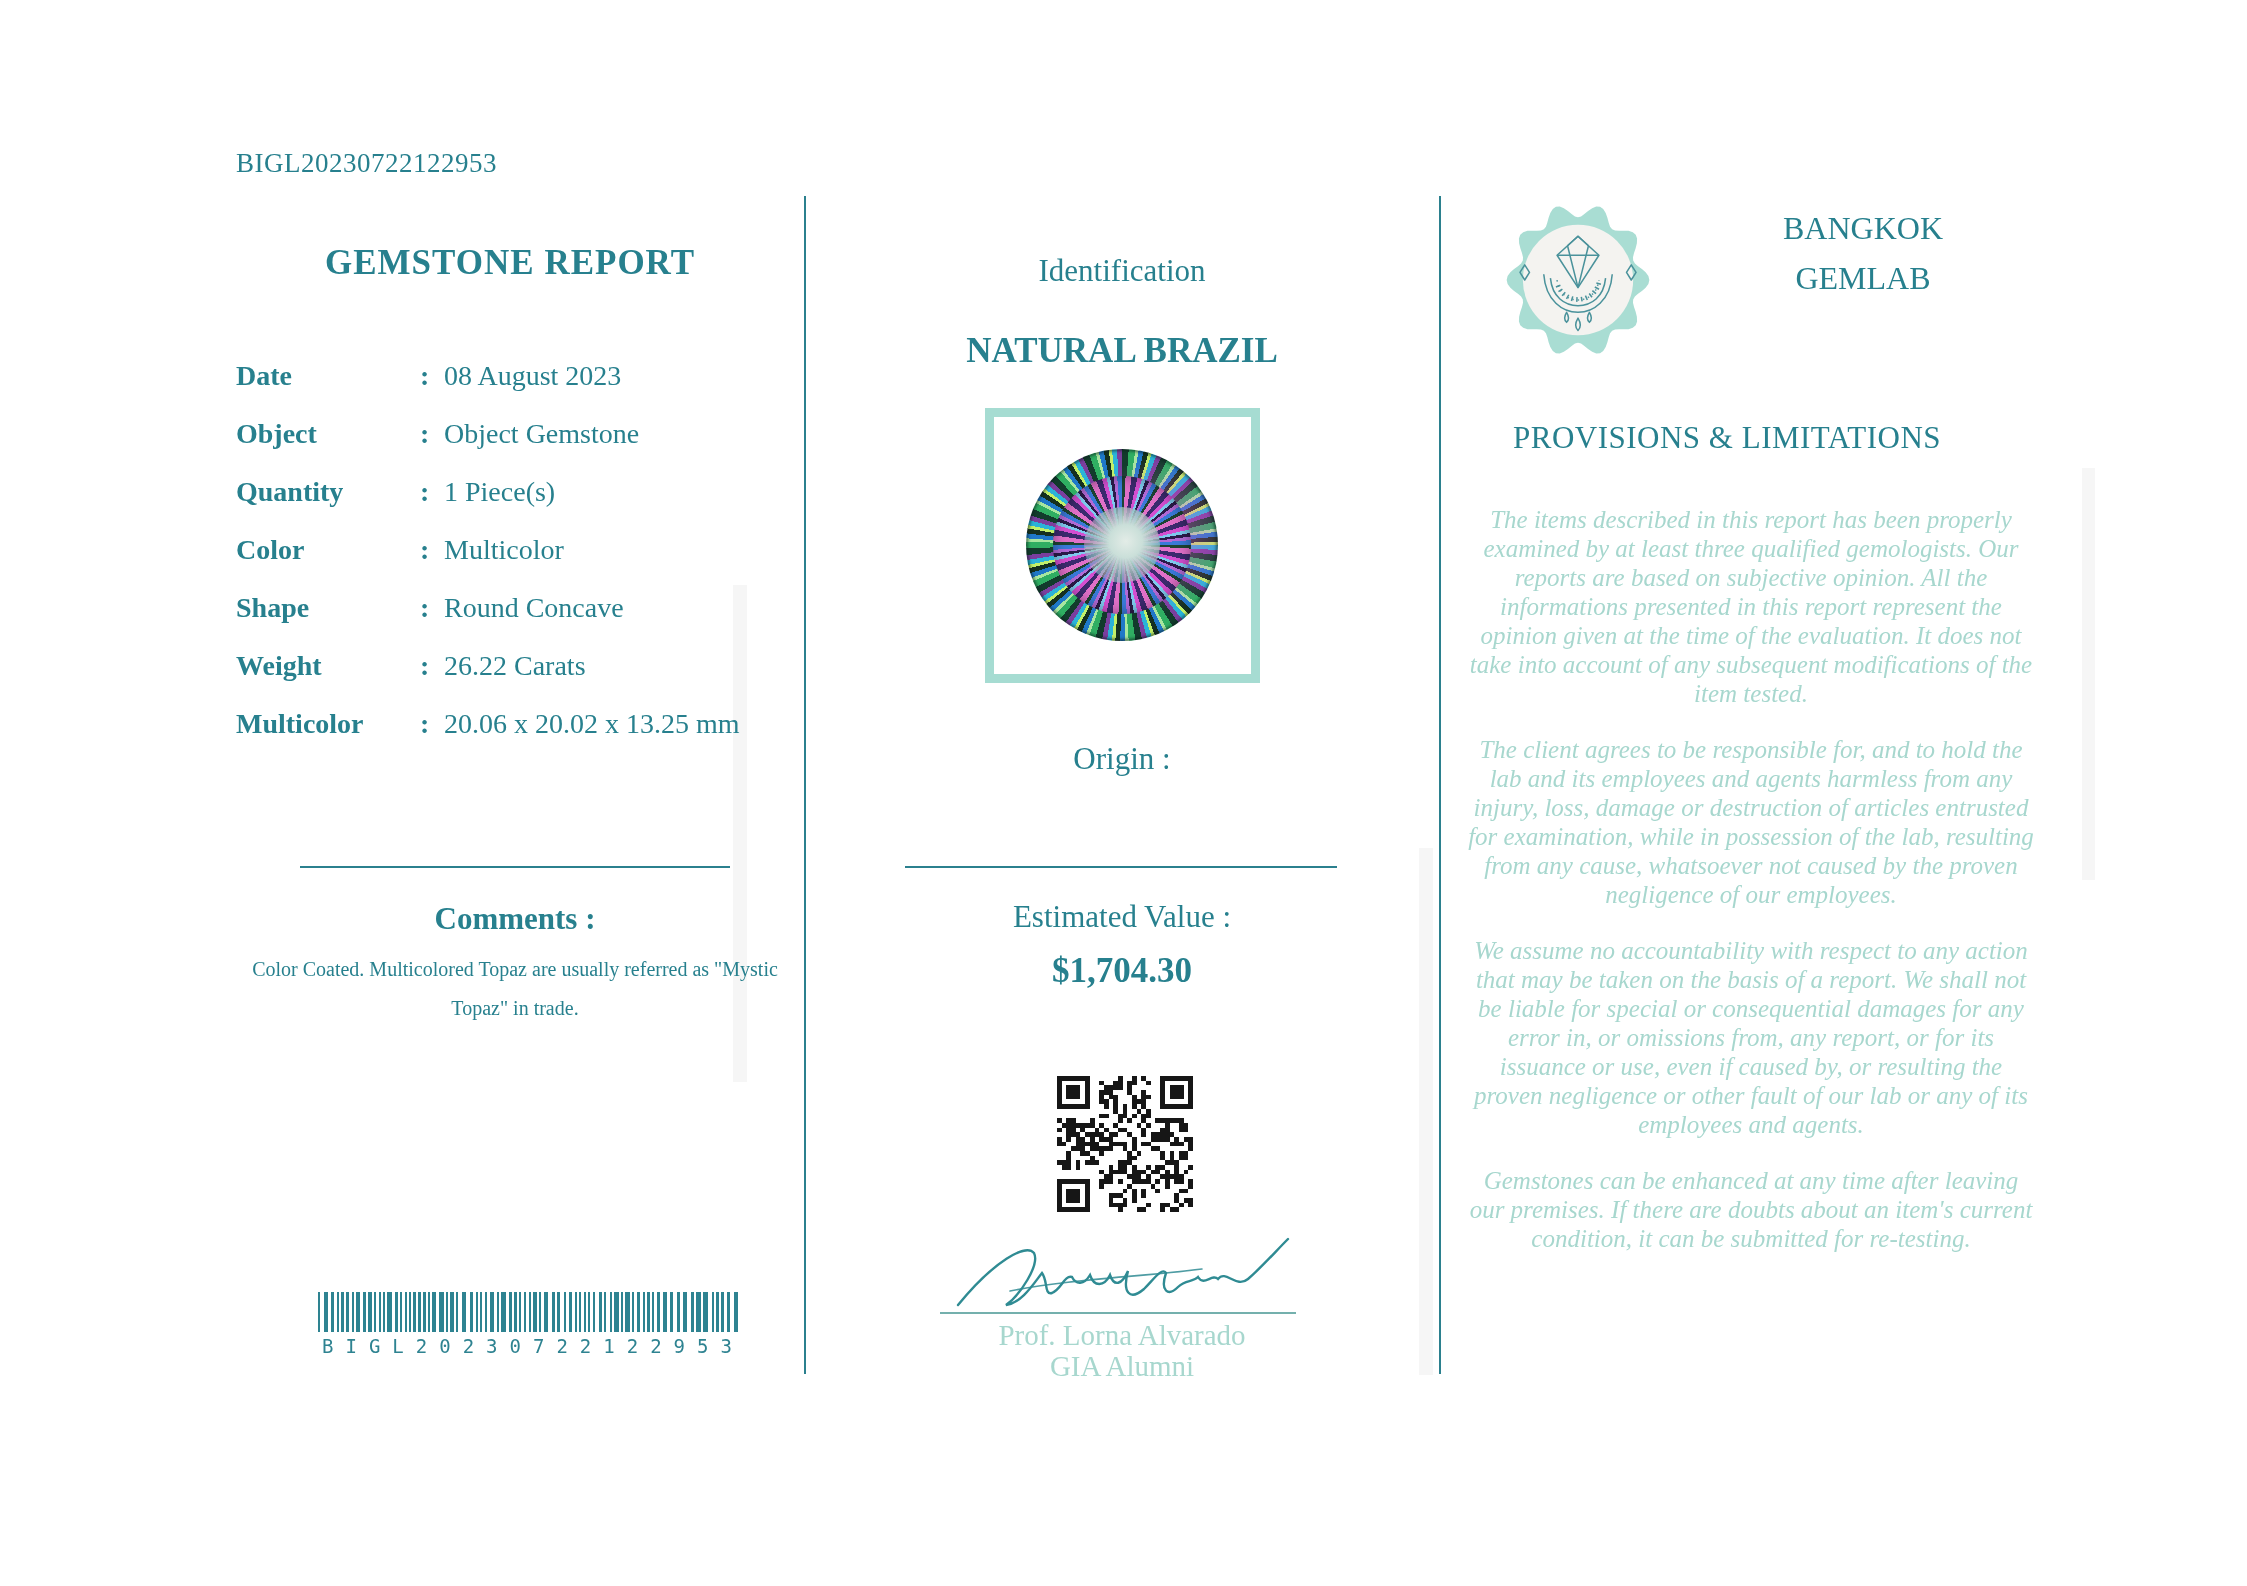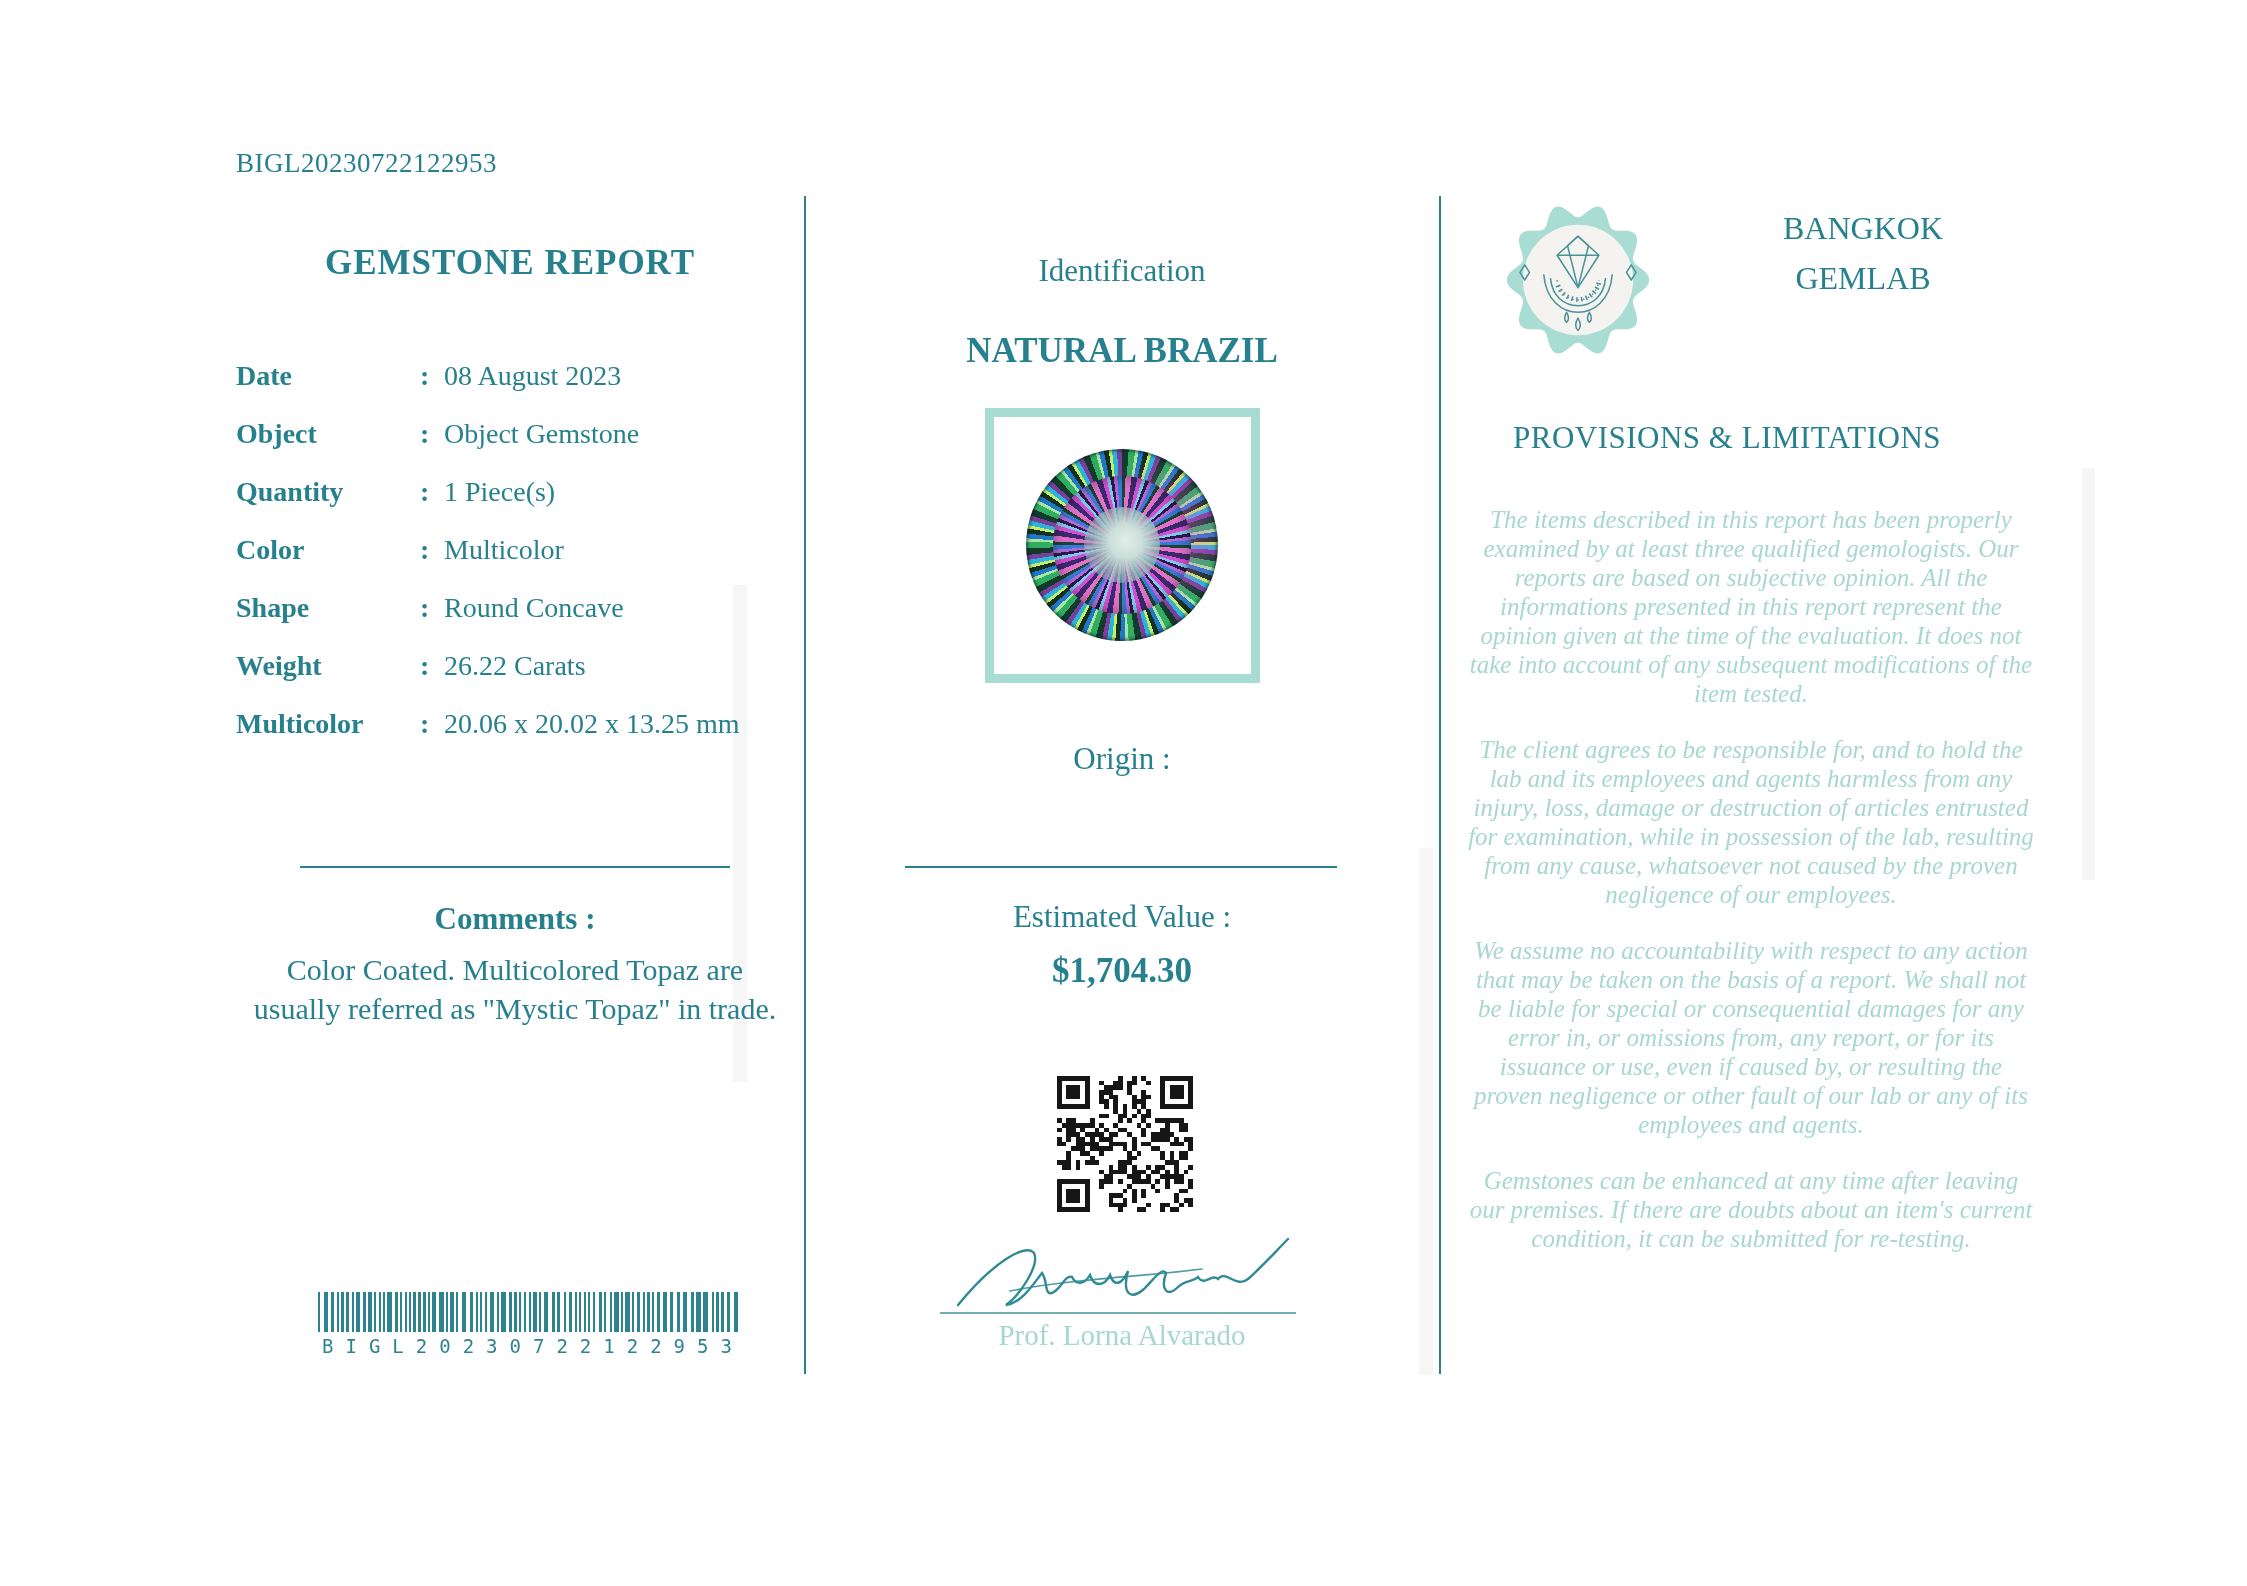--- a/index.html
+++ b/index.html
@@ -20,21 +20,21 @@
   
   #gem-title{left:200px;top:243px;width:620px;font-size:35px;font-weight:bold;letter-spacing:1px;}
   #fields{left:236px;top:360px;width:560px;font-size:28px;}
   .frow{display:flex;margin-bottom:26px;align-items:baseline;}
   .flabel{width:184px;font-weight:bold;flex:0 0 184px;}
   .fcolon{width:24px;flex:0 0 24px;font-weight:bold;}
   .fvalue{flex:1;}
   .hline{position:absolute;height:2px;background:#2b808e;}
   #hline-left{left:300px;top:866px;width:430px;}
   #comments-title{left:215px;top:901px;width:600px;font-size:31px;font-weight:bold;}
-  #comments-text{left:240px;top:950px;width:550px;font-size:30px;line-height:39px;}
+  #comments-text{left:240px;top:950px;width:550px;font-size:20px;line-height:39px;}
 
   
   #barcode{left:318px;top:1292px;width:424px;}
   #barcode-bars{height:40px;position:relative;}
   #barcode-bars .bar{position:absolute;top:0;height:40px;background:#2e8391;}
   #barcode-label{font-family:"DejaVu Sans Mono","Liberation Mono",monospace;
                  font-size:19px;letter-spacing:12px;color:#2e8391;margin-top:3px;
                  white-space:nowrap;padding-left:4px;}
 
   
@@ -517,20 +517,21 @@
     <path d="M8,72 C44,28 76,10 84,20 C90,32 70,62 56,72 C72,70 84,50 92,40
              C98,48 94,62 102,60 C112,56 114,42 122,44 C126,52 134,52 140,42
              C144,54 154,54 160,42 C164,54 172,52 178,38 C172,60 180,68 194,56
              C204,46 212,34 216,40 C210,58 218,64 228,54 C236,46 242,50 248,44
              C254,54 262,40 268,46 C276,36 286,56 298,46 C312,34 326,18 338,6" fill="none" stroke="#2f8b93" stroke-width="2.4" stroke-linecap="round"></path>
     <path d="M60,58 C120,46 190,44 252,36" fill="none" stroke="#2f8b93" stroke-width="1.6" stroke-linecap="round" opacity="0.85"></path>
   </svg>
 
   <div id="sig-line" class="abs"></div>
   <div id="signatory-name" class="abs center">Prof. Lorna Alvarado</div>
+  <div id="signatory-title" class="abs center">GIA Alumni</div>
 
   <svg id="badge" class="abs" viewBox="-82 -88 164 176">
     <path id="scallop" fill="#a9ddd3" d="M75.0,0.0L74.0,4.2L71.1,8.1L67.2,11.5L63.1,14.5L59.8,17.3L58.0,20.4L57.8,24.0L58.9,28.3L60.6,33.3L61.9,38.6L62.1,43.6L60.7,47.6L57.6,50.3L53.1,51.7L48.1,51.9L43.2,51.8L39.0,52.0L35.9,53.3L33.7,56.1L32.3,60.3L30.9,65.4L29.1,70.5L26.5,74.7L23.2,77.0L19.2,77.3L14.9,75.5L10.6,72.5L6.7,69.3L3.2,66.8L0.0,65.9L-3.2,66.8L-6.7,69.3L-10.6,72.5L-14.9,75.5L-19.2,77.3L-23.2,77.0L-26.5,74.7L-29.1,70.5L-30.9,65.4L-32.2,60.3L-33.7,56.1L-35.9,53.3L-39.0,52.0L-43.2,51.8L-48.1,51.9L-53.1,51.7L-57.6,50.3L-60.7,47.6L-62.1,43.6L-61.9,38.6L-60.6,33.3L-58.9,28.3L-57.8,24.0L-58.0,20.4L-59.8,17.3L-63.1,14.5L-67.2,11.5L-71.1,8.1L-74.0,4.2L-75.0,0.0L-74.0,-4.2L-71.1,-8.1L-67.2,-11.5L-63.1,-14.5L-59.8,-17.3L-58.0,-20.4L-57.8,-24.0L-58.9,-28.3L-60.6,-33.3L-61.9,-38.6L-62.1,-43.6L-60.7,-47.6L-57.6,-50.3L-53.1,-51.7L-48.1,-51.9L-43.2,-51.8L-39.0,-52.0L-35.9,-53.3L-33.7,-56.1L-32.3,-60.3L-30.9,-65.4L-29.1,-70.5L-26.5,-74.7L-23.2,-77.0L-19.2,-77.3L-14.9,-75.5L-10.6,-72.5L-6.7,-69.3L-3.2,-66.8L-0.0,-65.9L3.2,-66.8L6.7,-69.3L10.6,-72.5L14.9,-75.5L19.2,-77.3L23.2,-77.0L26.5,-74.7L29.1,-70.5L30.9,-65.4L32.3,-60.3L33.7,-56.1L35.9,-53.3L39.0,-52.0L43.2,-51.8L48.1,-51.9L53.1,-51.7L57.6,-50.3L60.7,-47.6L62.1,-43.6L61.9,-38.6L60.6,-33.3L58.9,-28.3L57.8,-24.0L58.0,-20.4L59.8,-17.3L63.1,-14.5L67.2,-11.5L71.1,-8.1L74.0,-4.2L75.0,-0.0Z"></path>
     <circle cx="0" cy="0" r="58" fill="#f4f3f0"></circle>
     <g fill="none" stroke="#4a929b" stroke-width="1.6" stroke-linejoin="round">
       <path d="M0,-46 L22,-26 L0,8 L-22,-26 Z"></path>
       <path d="M-22,-26 L22,-26 M0,8 L-11,-36 M0,8 L11,-36 M-11,-36 L0,-46 L11,-36"></path>
       <path d="M-36,-6 C-34,22 -16,34 0,34 C16,34 34,22 36,-6"></path>
       <path d="M-29,-2 C-27,18 -14,27 0,27 C14,27 27,18 29,-2"></path>
       <path d="M-22,0 C-20,14 -11,21 0,21 C11,21 20,14 22,0" stroke-dasharray="1.5 4" opacity="0.9"></path>

